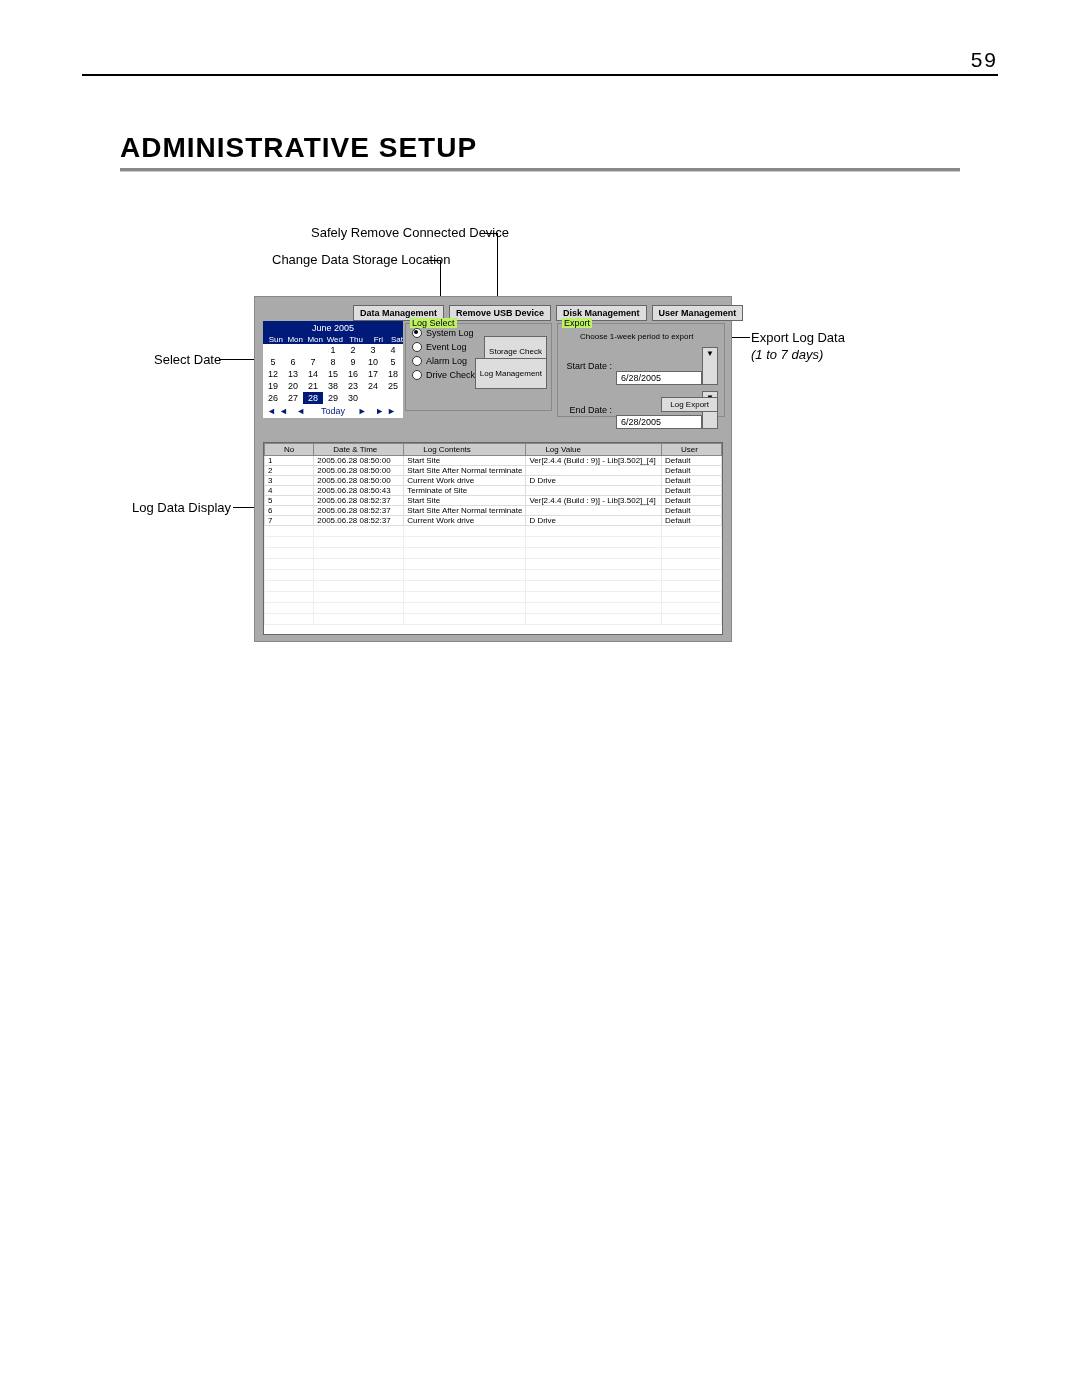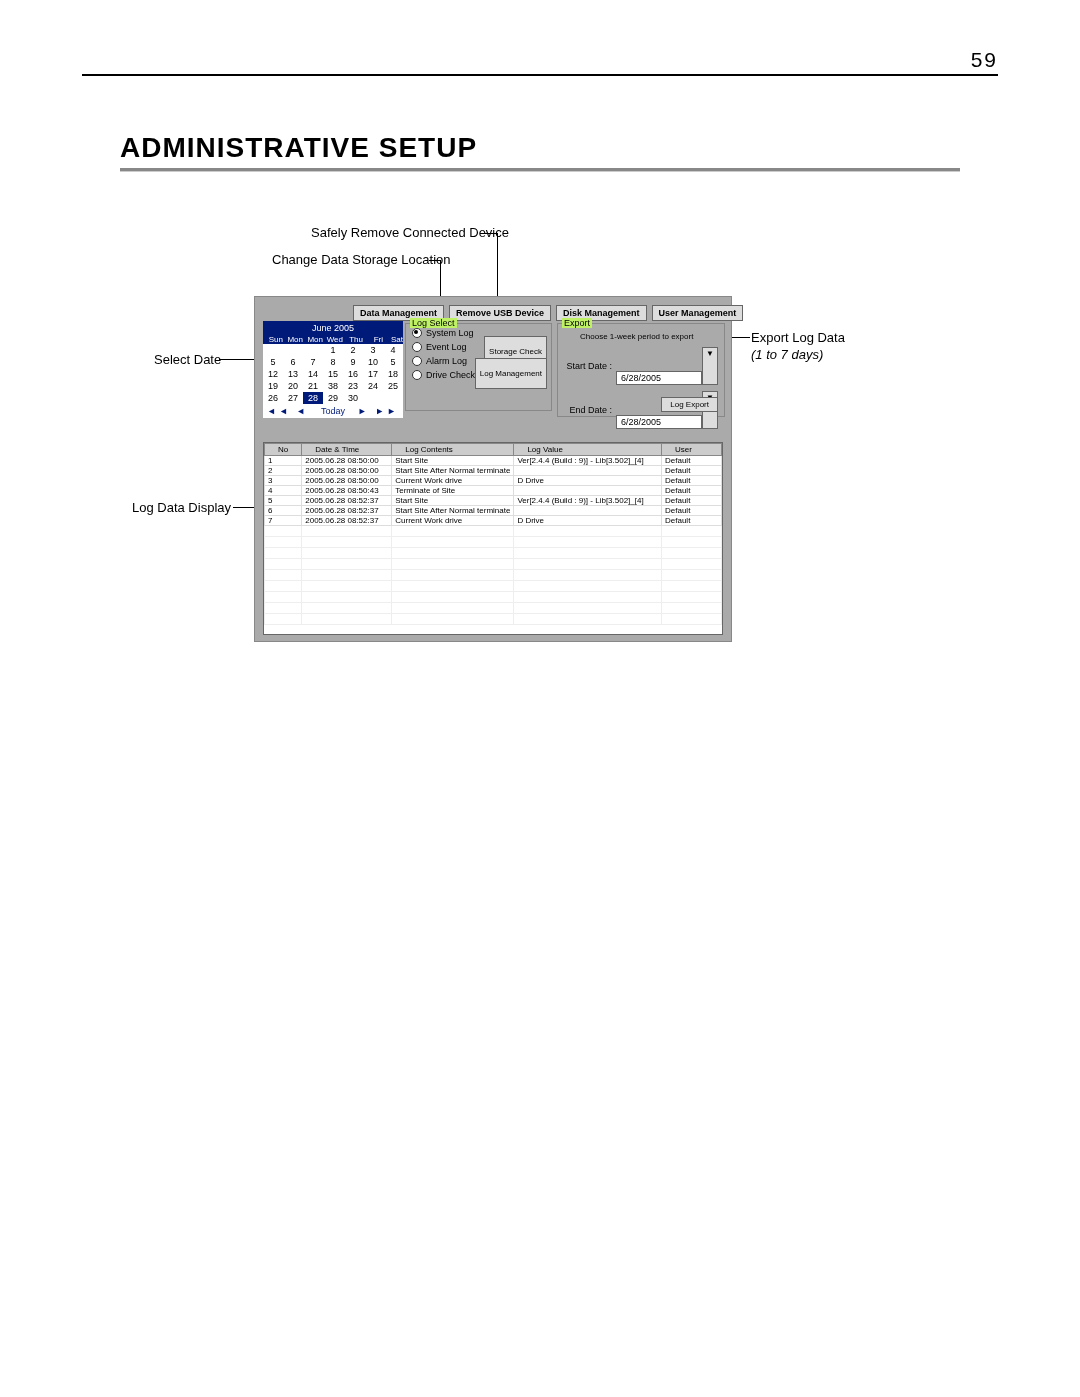--- a/index.html
+++ b/index.html
@@ -44,21 +44,21 @@
 
   .exp-row{display:flex;align-items:center;font-size:9px;margin:6px 6px;gap:4px;}
   .exp-row .lbl{width:48px;text-align:right;}
   .dd{flex:1;display:flex;}
   .dd-val{border:1px solid #666;background:#fff;font-size:9px;padding:1px 4px;flex:1;margin-top:24px;}
   .dd-arr{width:14px;border:1px solid #666;background:#ddd;text-align:center;font-size:8px;line-height:11px;}
 
   
   .logtbl{position:absolute;left:8px;top:145px;right:8px;bottom:6px;background:#fff;border:1px solid #666;overflow:hidden;}
   .logtbl table{border-collapse:collapse;width:100%;font-size:8px;}
-  .logtbl th{background:#ccc;border:1px solid #888;font-weight:normal;text-align:left;padding:1px 13px;}
+  .logtbl th{background:#ccc;border:1px solid #888;font-weight:normal;text-align:left;padding:1px 19px;}
   .logtbl td{border:1px solid #ddd;padding:0 3px;text-align:left;white-space:nowrap;}
   .logtbl tr.empty td{height:10px;border:1px solid #eee;}
 </style>
 </head>
 <body>
 
 <div class="page">
   <div class="page-num">59</div>
   <div class="hr-top"></div>
   <div class="title">ADMINISTRATIVE SETUP</div>

